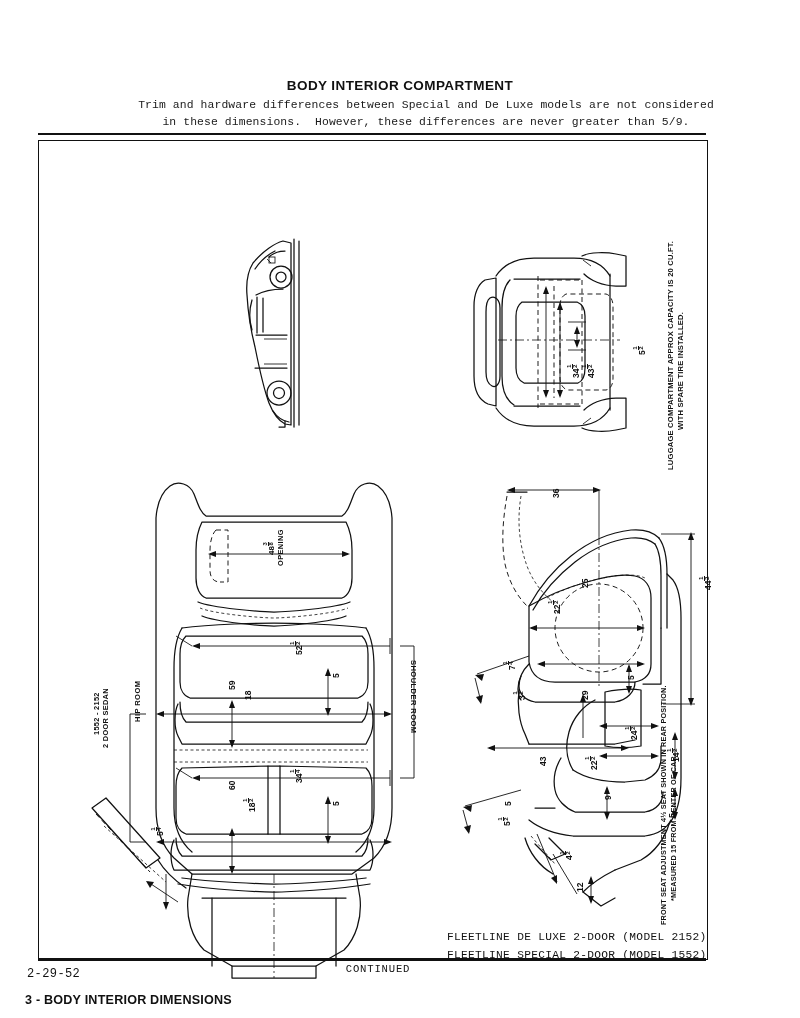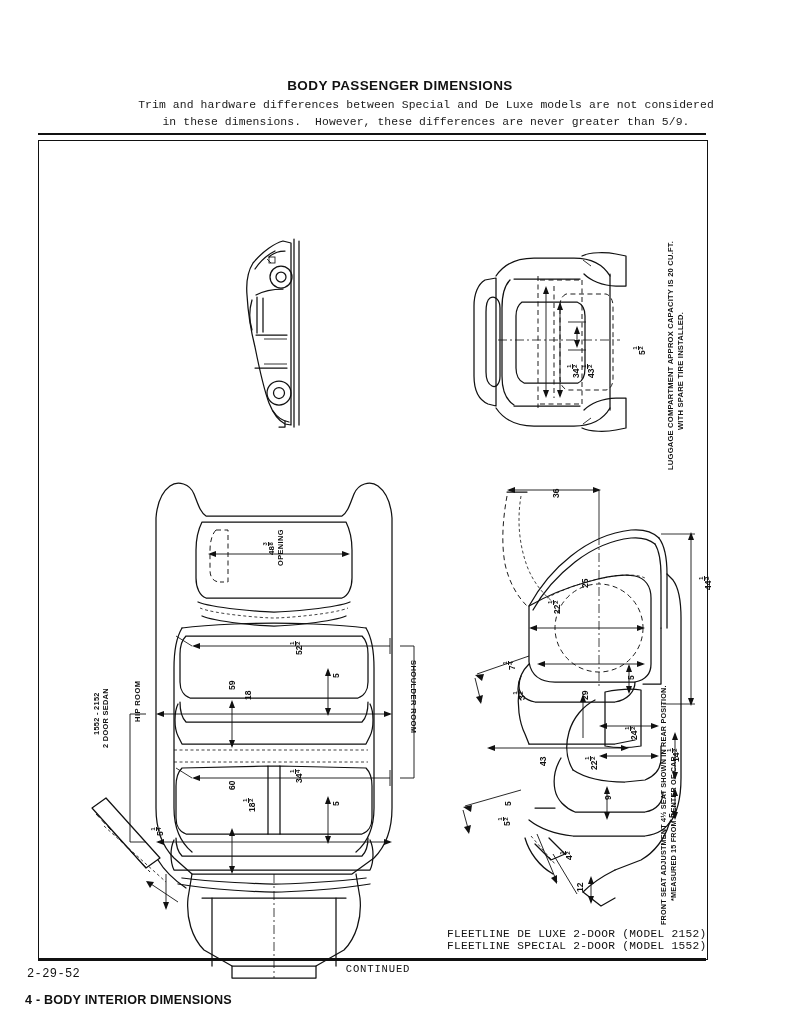--- a/index.html
+++ b/index.html
@@ -90,21 +90,21 @@
   .frac{display:inline-block;font-size:.72em;vertical-align:.28em;line-height:.8;text-align:center;}
   .frac i{display:block;font-style:normal;border-bottom:.8px solid #111;padding:0 .5px;}
   .frac b{display:block;font-weight:bold;padding:0 .5px;}
 
   
   .model-caption{
     position:absolute;
     left:447px;top:928px;
     font-family:"Liberation Mono", monospace;
     font-size:11.2px;
-    line-height:12px;
+    line-height:18px;
     letter-spacing:.3px;
     color:#111;
     white-space:pre;
   }
 
   .continued{
     position:absolute;left:0;top:963px;width:756px;text-align:center;
     font-family:"Liberation Mono", monospace;
     font-size:10.6px;letter-spacing:.8px;color:#111;
   }
@@ -122,21 +122,21 @@
     position:absolute;right:27px;top:995px;
     font-family:"Liberation Sans", sans-serif;
     font-weight:bold;font-size:12.4px;letter-spacing:.2px;color:#111;
   }
 </style>
 </head>
 <body>
 
 <div class="page">
 
-  <div class="doc-title">BODY PASSENGER DIMENSIONS</div>
+  <div class="doc-title">BODY INTERIOR COMPARTMENT</div>
   <div class="note-block">
     <div class="note-line">Trim and hardware differences between Special and De Luxe models are not considered</div>
     <div class="note-line">in these dimensions.  However, these differences are never greater than 5/9.</div>
   </div>
 
   <div class="frame-top-rule"></div>
   <div class="frame"></div>
   <div class="frame-bottom-rule"></div>
 
   <svg class="draw" viewBox="0 0 800 1018">
@@ -518,15 +518,15 @@
   <div class="dimnum rot90" style="left:575px;top:892px;">12</div>
 
   <div class="vlab rot90" style="left:659px;top:925px;font-size:7.3px;letter-spacing:.15px;">FRONT SEAT ADJUSTMENT 4½  SEAT SHOWN IN REAR POSITION.</div>
   <div class="vlab rot90" style="left:669px;top:901px;font-size:7.3px;letter-spacing:.15px;">*MEASURED 15 FROM CENTER OF CAR.</div>
 
   <div class="model-caption"><span>FLEETLINE DE LUXE 2-DOOR (MODEL 2152)</span>
 <span>FLEETLINE SPECIAL 2-DOOR (MODEL 1552)</span></div>
 
   <div class="continued">CONTINUED</div>
   <div class="datestamp">2-29-52</div>
-  <div class="foot-left">4 - BODY INTERIOR DIMENSIONS</div>
+  <div class="foot-left">3 - BODY INTERIOR DIMENSIONS</div>
 
 </div>
 
 </body></html>

